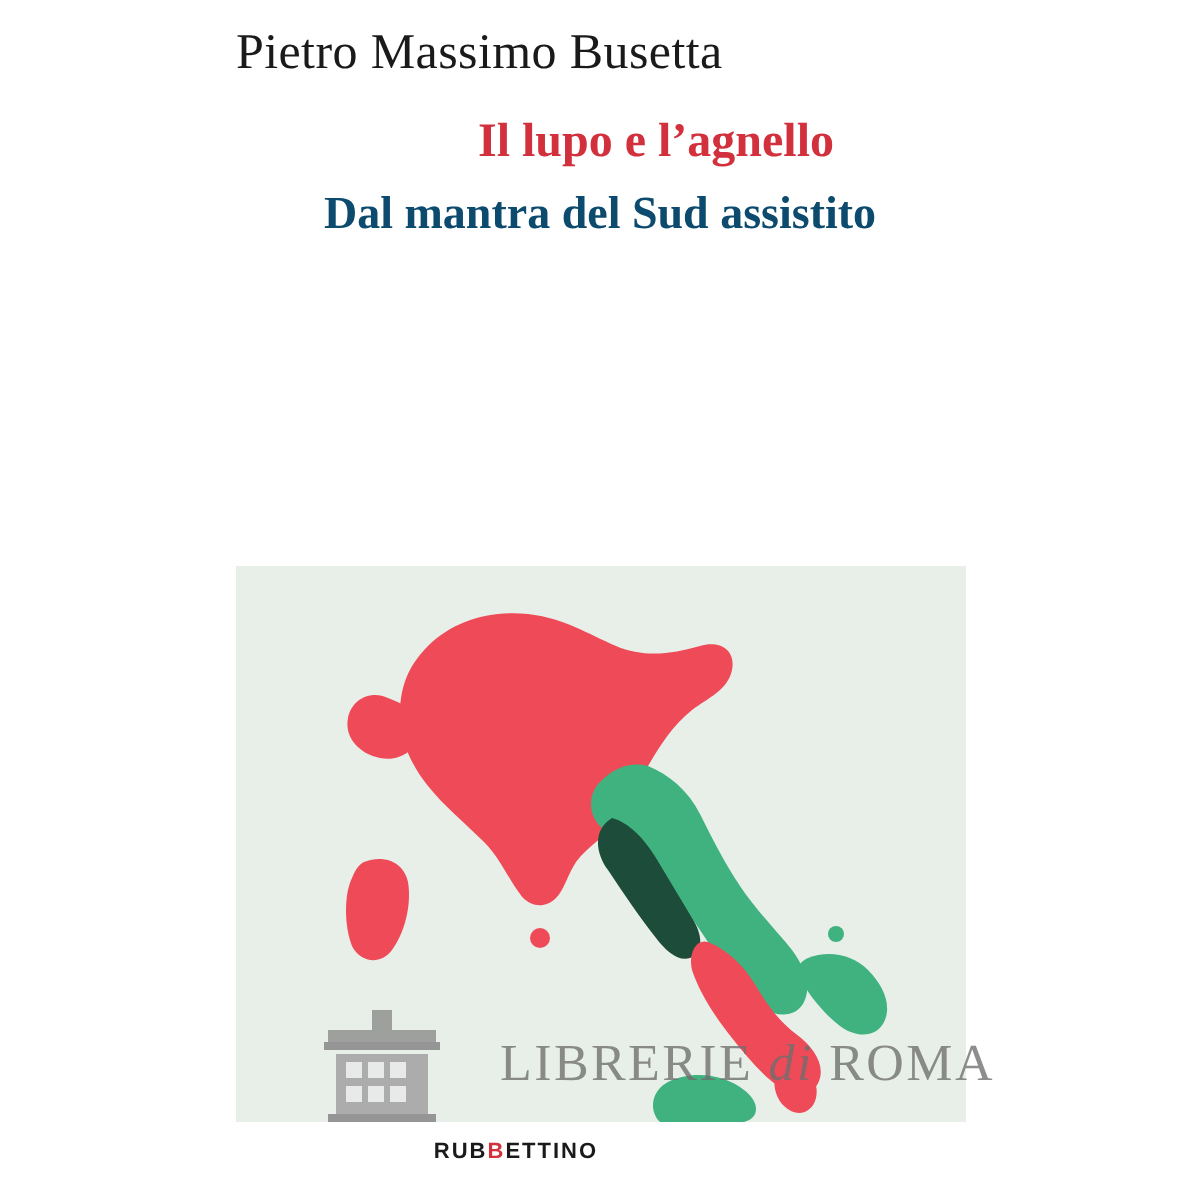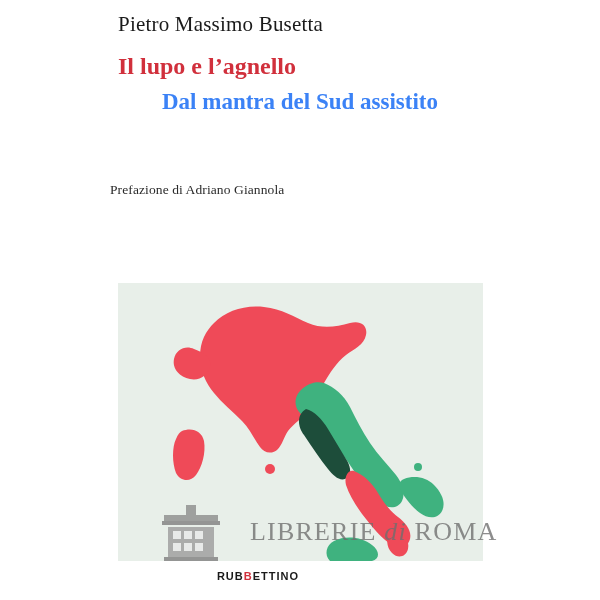--- a/index.html
+++ b/index.html
@@ -27,42 +27,43 @@
   
   .text-block {
     position: absolute;
     left: 118px;
     top: 12px;
     width: 420px;
   }
 
   .author {
     font-family: "Liberation Serif", serif;
-    font-size: 21px;
+    font-size: 25px;
     color: #1a1a1a;
     letter-spacing: 0.2px;
     line-height: 1.2;
     margin: 0 0 14px 0;
     white-space: nowrap;
   }
 
   .title-main {
     font-family: "Liberation Serif", serif;
     font-size: 24px;
     font-weight: bold;
     color: #d1303c;
     margin: 0 0 6px 0;
     line-height: 1.25;
+    text-align: center;
   }
 
   .subtitle {
     font-family: "Liberation Serif", serif;
     font-size: 23px;
     font-weight: bold;
-    color: #3b82f6;
+    color: #0c4a6e;
     line-height: 1.28;
     margin: 0 0 0 44px;
   }
   .subtitle .line {
     display: block;
   }
 
   .preface {
     position: absolute;
     left: 110px;
@@ -144,21 +145,20 @@
 <div class="cover">
 
   <div class="text-block">
     <div class="author">Pietro Massimo Busetta</div>
     <div class="title-main">Il lupo e l’agnello</div>
     <div class="subtitle">
       <span class="line">Dal mantra del Sud assistito</span>
     </div>
   </div>
 
-  <div class="preface">Prefazione di Adriano Giannola</div>
 
   <div class="map-panel">
     <svg class="map-svg" viewBox="0 0 365 278" xmlns="http://www.w3.org/2000/svg">
 
       <path d="M96,40 C108,28 126,22 146,24 C164,26 176,34 190,40
                C204,46 218,44 232,40 C242,37 250,42 248,52
                C246,62 236,66 228,72 C218,80 212,90 206,100
                C200,110 196,120 190,128 C184,136 176,140 170,148
                C166,154 164,162 160,166 C154,172 146,170 142,164
                C136,156 132,146 124,138 C114,128 104,120 96,110

